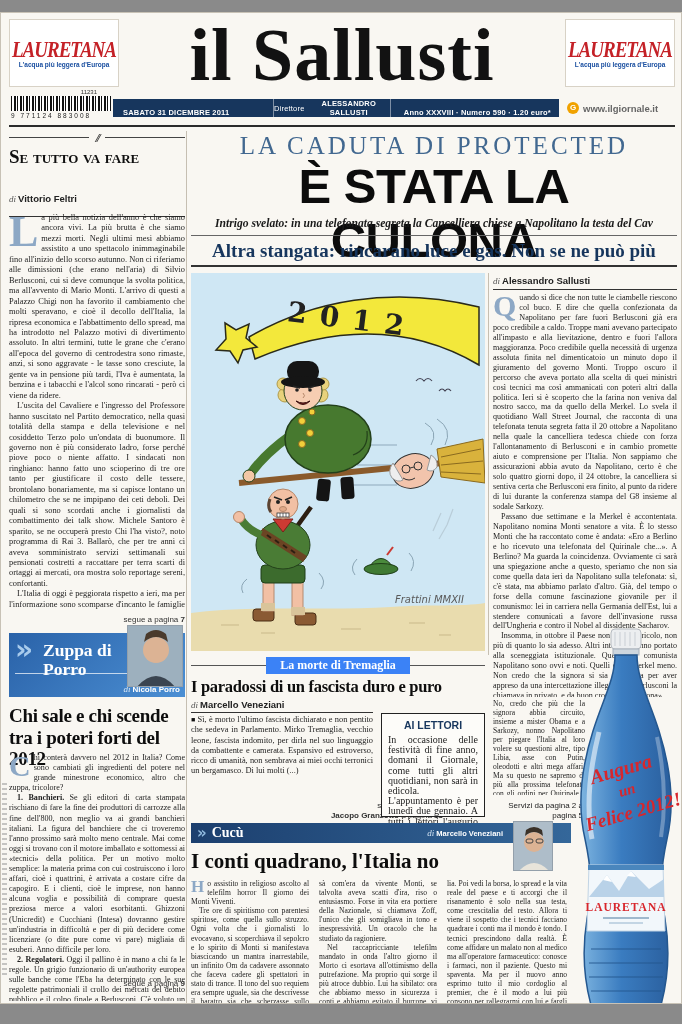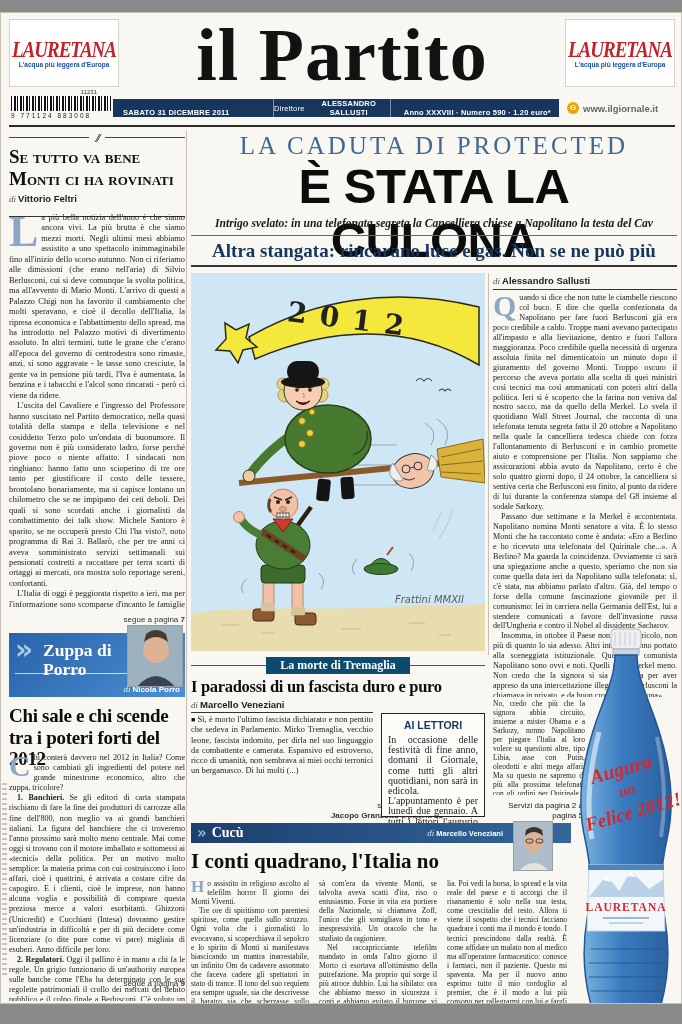--- a/index.html
+++ b/index.html
@@ -76,21 +76,21 @@
   .rule-a{left:190px;top:222px;width:486px;height:1px;background:#666}
   .subdeck{left:190px;top:226px;width:486px;text-align:center;font:700 19px/24px "Liberation Serif",serif;color:#17365d}
   .rule-b{left:190px;top:252px;width:486px;height:2px;background:#333}
 
   
   .cartoon{left:190px;top:260px;width:294px;height:378px;background:#cfe7f4}
 
   
   .trem-bar{left:190px;top:644px;width:294px;height:17px;display:flex;align-items:center}
   .trem-bar .ln{flex:1;height:1px;background:#555}
-  .trem-label{background:#0c4a6e;color:#fff;font:700 12px/17px "Liberation Serif",serif;padding:0 14px}
+  .trem-label{background:#3b82f6;color:#fff;font:700 12px/17px "Liberation Serif",serif;padding:0 14px}
   .trem-headline{left:190px;top:664px;width:294px;font:700 16.5px/19px "Liberation Serif",serif;color:#0d0d0d;letter-spacing:-.3px}
   .trem-byline{left:190px;top:686px;width:182px;border-bottom:1px solid #333;padding-bottom:2px}
   .trem-text{left:190px;top:702px;width:182px;height:84px;overflow:hidden;font-size:8.4px;line-height:10.3px}
   .sq{color:#111;font-size:7px;margin-right:2px}
   .trem-segue{left:190px;top:788px;width:252px;text-align:right;line-height:9.5px}
   .ai-box{left:380px;top:700px;width:104px;height:104px;border:1.5px solid #222;background:#fdfcf9;padding:5px 6px}
   .ai-title{text-align:center;font:700 10.5px "Liberation Sans",sans-serif;color:#17365d;margin-bottom:4px}
   .ai-text{font-size:10px;line-height:10.2px;text-align:justify}
 
   
@@ -131,21 +131,21 @@
 <div id="page">
 
   <div class="abs lauretana-ad" style="left:8px;top:6px">
     <div class="lauretana-brand">LAURETANA</div>
     <div class="lauretana-tag">L'acqua più leggera d'Europa</div>
   </div>
   <div class="abs lauretana-ad" style="left:564px;top:6px">
     <div class="lauretana-brand">LAURETANA</div>
     <div class="lauretana-tag">L'acqua più leggera d'Europa</div>
   </div>
-  <div class="abs paper-title">il Partito</div>
+  <div class="abs paper-title">il Sallusti</div>
 
   <div class="abs barcode-wrap">
     <div class="barcode-serial">11231</div>
     <div class="barcode-bars"></div>
     <div class="barcode-num">9 771124 883008</div>
   </div>
 
   <div class="abs datebar">
     <div class="seg1">SABATO 31 DICEMBRE 2011</div>
     <div class="seg2">
@@ -162,22 +162,21 @@
 
   <div class="abs vrule" style="left:185px;top:118px;height:894px"></div>
   <div class="abs vrule" style="left:487px;top:260px;height:382px"></div>
 
   <div class="abs feltri-mark">
     <span class="ln"></span>
       <span class="mk">//</span>
       <span class="ln"></span>
   </div>
   <div class="abs feltri-title">
-    <div>Se tutto va bene</div>
-    <div>Monti ci ha rovinati</div>
+    <div>Se tutto va fare</div>
   </div>
   <div class="abs feltri-byline byline">
     <span class="di">di</span><b>Vittorio Feltri</b>
   </div>
   <div class="abs feltri-body body-copy">
     <p><span class="dropcap">L</span><span>a più bella notizia dell'anno è che siamo ancora vivi. La più brutta è che siamo mezzi morti. Negli ultimi mesi abbiamo assistito a uno spettacolo inimmaginabile fino all'inizio dello scorso autunno. Non ci riferiamo alle dimissioni (che erano nell'aria) di Silvio Berlusconi, cui si deve comunque la svolta politica, ma all'avvento di Mario Monti. L'arrivo di questi a Palazzo Chigi non ha favorito il cambiamento che molti speravano, e cioè il decollo dell'Italia, la ripresa economica e l'abbattimento dello spread, ma ha introdotto nel Palazzo motivi di divertimento assoluto. In altri termini, tutte le grane che c'erano all'epoca del governo di centrodestra sono rimaste, anzi, si sono aggravate - le tasse sono cresciute, la gente va in pensione più tardi, l'Iva è aumentata, la benzina e i tabacchi e l'alcol sono rincarati - però ci viene da ridere.</span></p>
     <p class="ind">L'uscita del Cavaliere e l'ingresso del Professore hanno suscitato nel Partito democratico, nella quasi totalità della stampa e della televisione e nel cosiddetto Terzo polo un'ondata di buonumore. Il governo non è più considerato ladro, forse perché piove poco o niente affatto. I sindacati non ringhiano: hanno fatto uno scioperino di tre ore tanto per giustificare il costo delle tessere, brontolano bonariamente, ma si capisce lontano un chilometro che se ne impipano dei ceti deboli. Dei quali si sono scordati anche i giornalisti da combattimento dei talk show. Michele Santoro è sparito, se ne occuperà presto Chi l'ha visto?, noto programma di Rai 3. Ballarò, che per tre anni ci aveva somministrato servizi settimanali sui pensionati costretti a raccattare per terra scarti di ortaggi ai mercati, ora mostra solo reportage sereni, confortanti.</p>
     <p class="ind">L'Italia di oggi è peggiorata rispetto a ieri, ma per l'informazione sono scomparse d'incanto le famiglie che con lo stipendio non arrivano alla fine del mese. Forse si nutrono di speranza e di fiducia nel premier algido che usa il fisco per punire, ma lo fa (...)</p>
   </div>
   <div class="abs feltri-segue segue">

